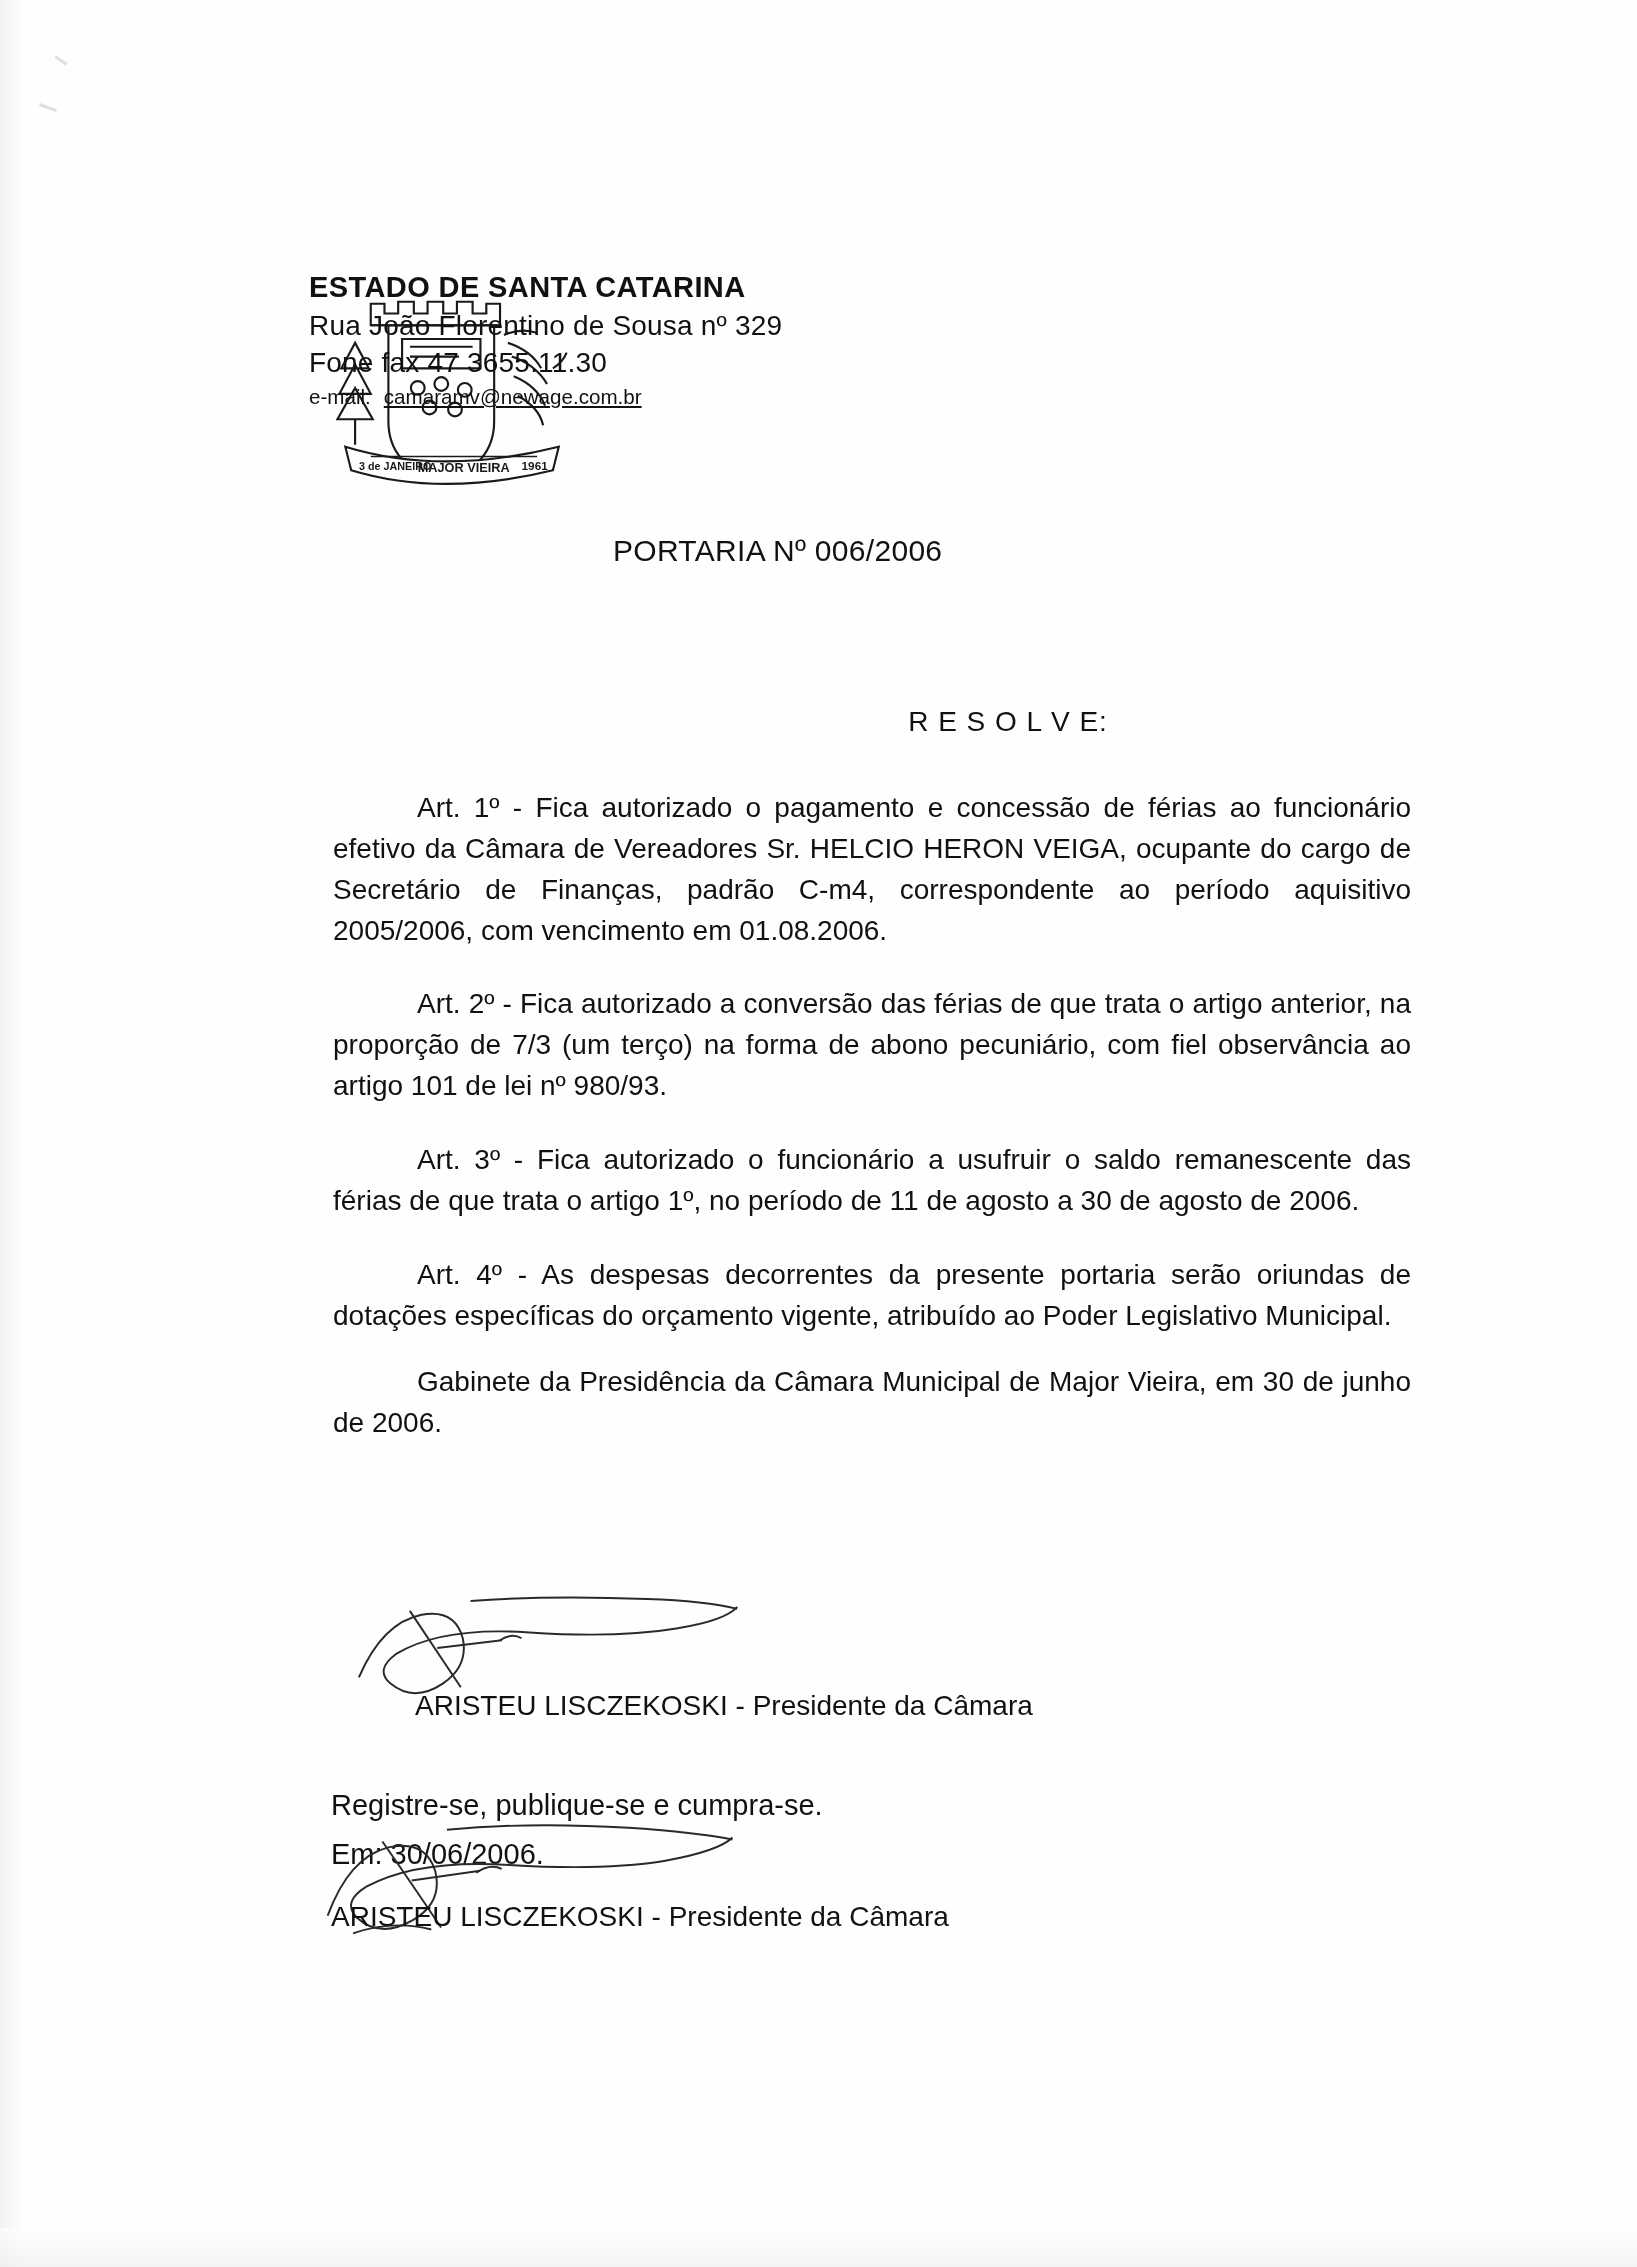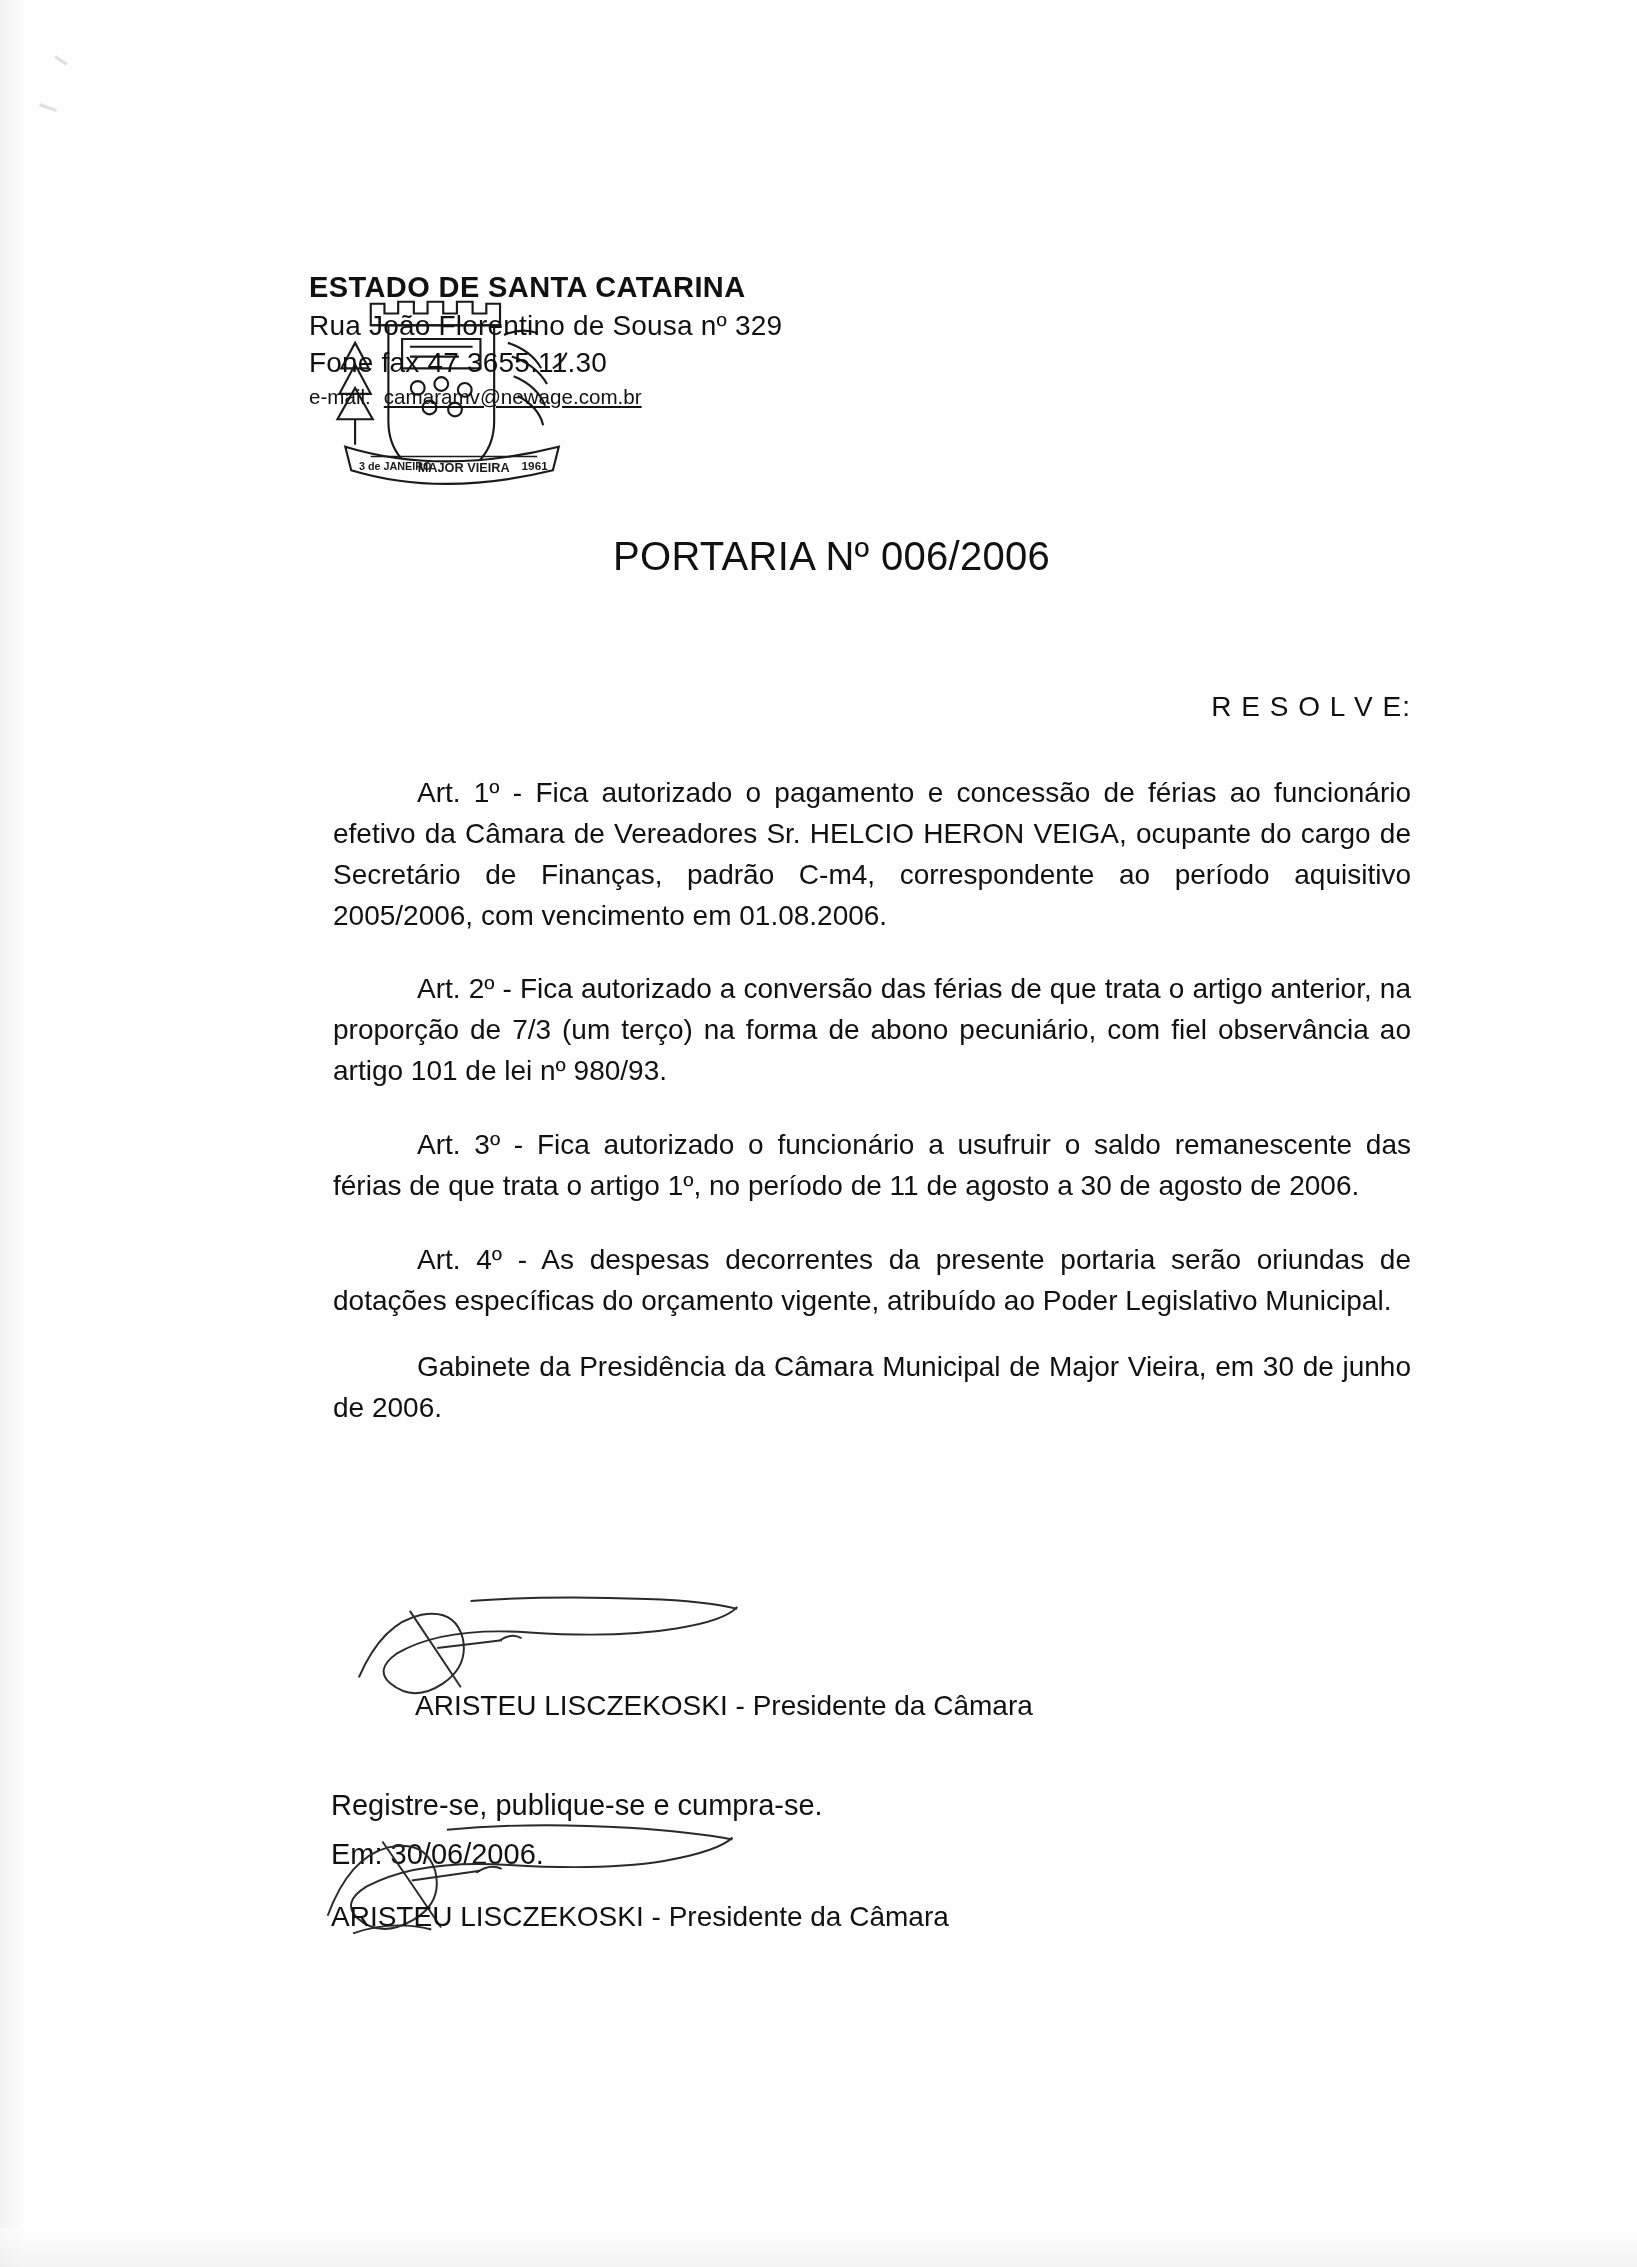--- a/index.html
+++ b/index.html
@@ -77,21 +77,21 @@
   .header-email .addr {
     text-decoration: underline;
     margin-left: 13px;
   }
 
   
   .doc-title {
     position: absolute;
     left: 613px;
     top: 534px;
-    font-size: 40px;
+    font-size: 30px;
     letter-spacing: 0.3px;
   }
 
   
   .body-block {
     position: absolute;
     left: 333px;
     top: 667px;
     width: 1078px;
     font-size: 28px;
@@ -99,22 +99,22 @@
     text-align: justify;
   }
   .para {
     margin: 0 0 33px 0;
     text-indent: 0;
   }
   .para.indent {
     text-indent: 84px;
   }
   .resolve {
-    text-align: right;
-    margin: 20px 0 45px 0;
+    text-align: center;
+    margin: 35px 0 45px 0;
     padding-left: 272px;
     letter-spacing: 1px;
     font-size: 28px;
   }
   .tight {
     margin-bottom: 25.5px;
   }
 
   
   .sign-block {

